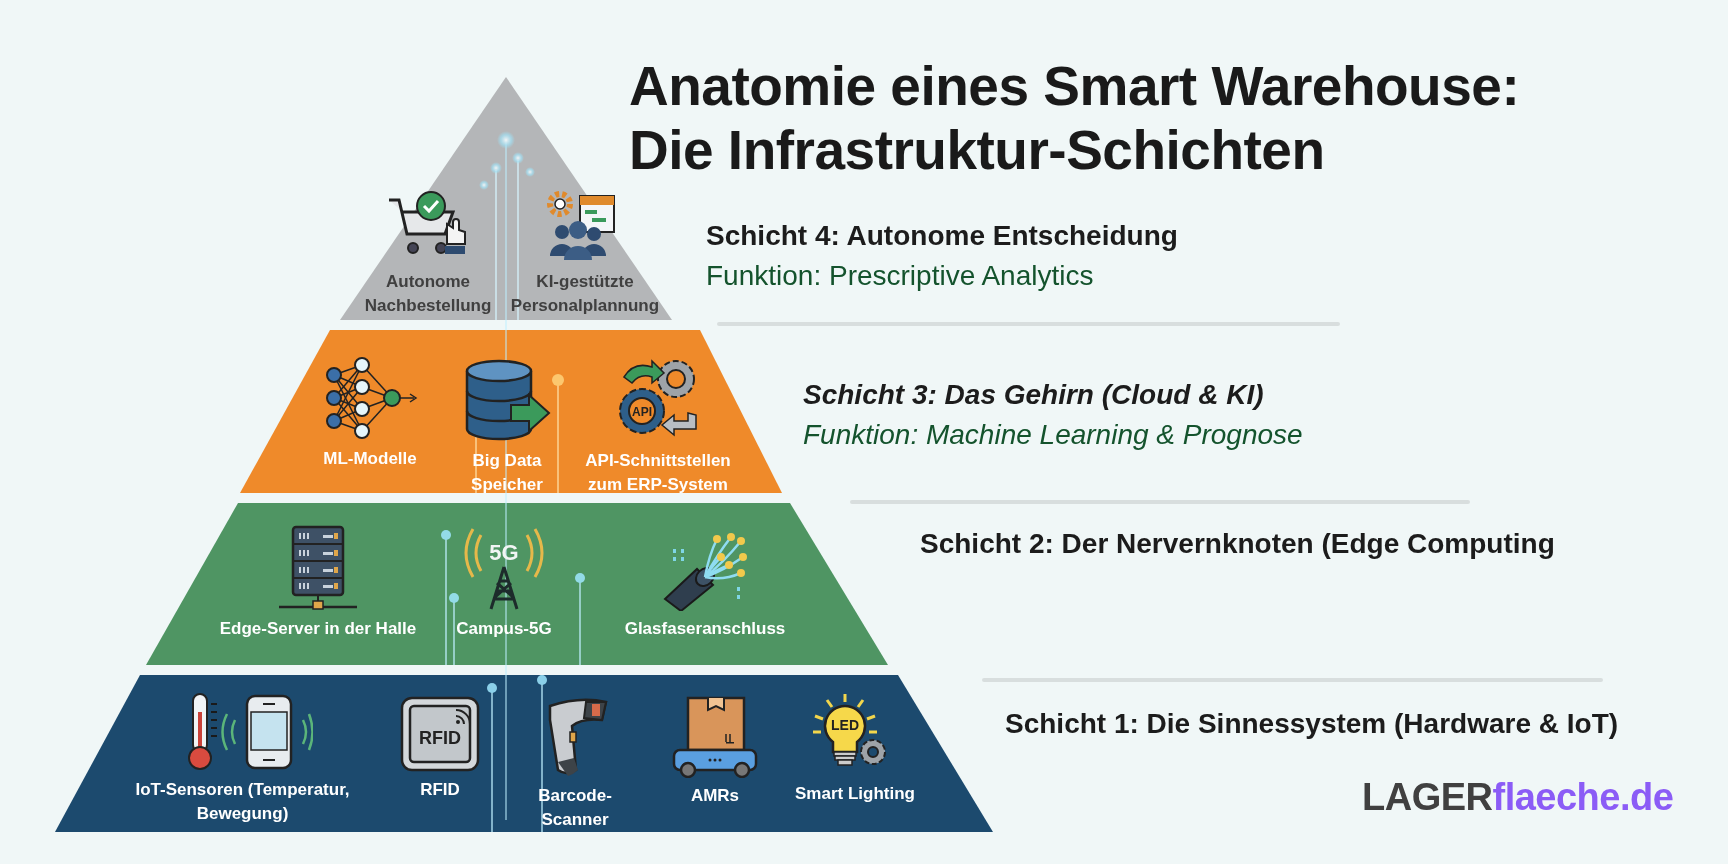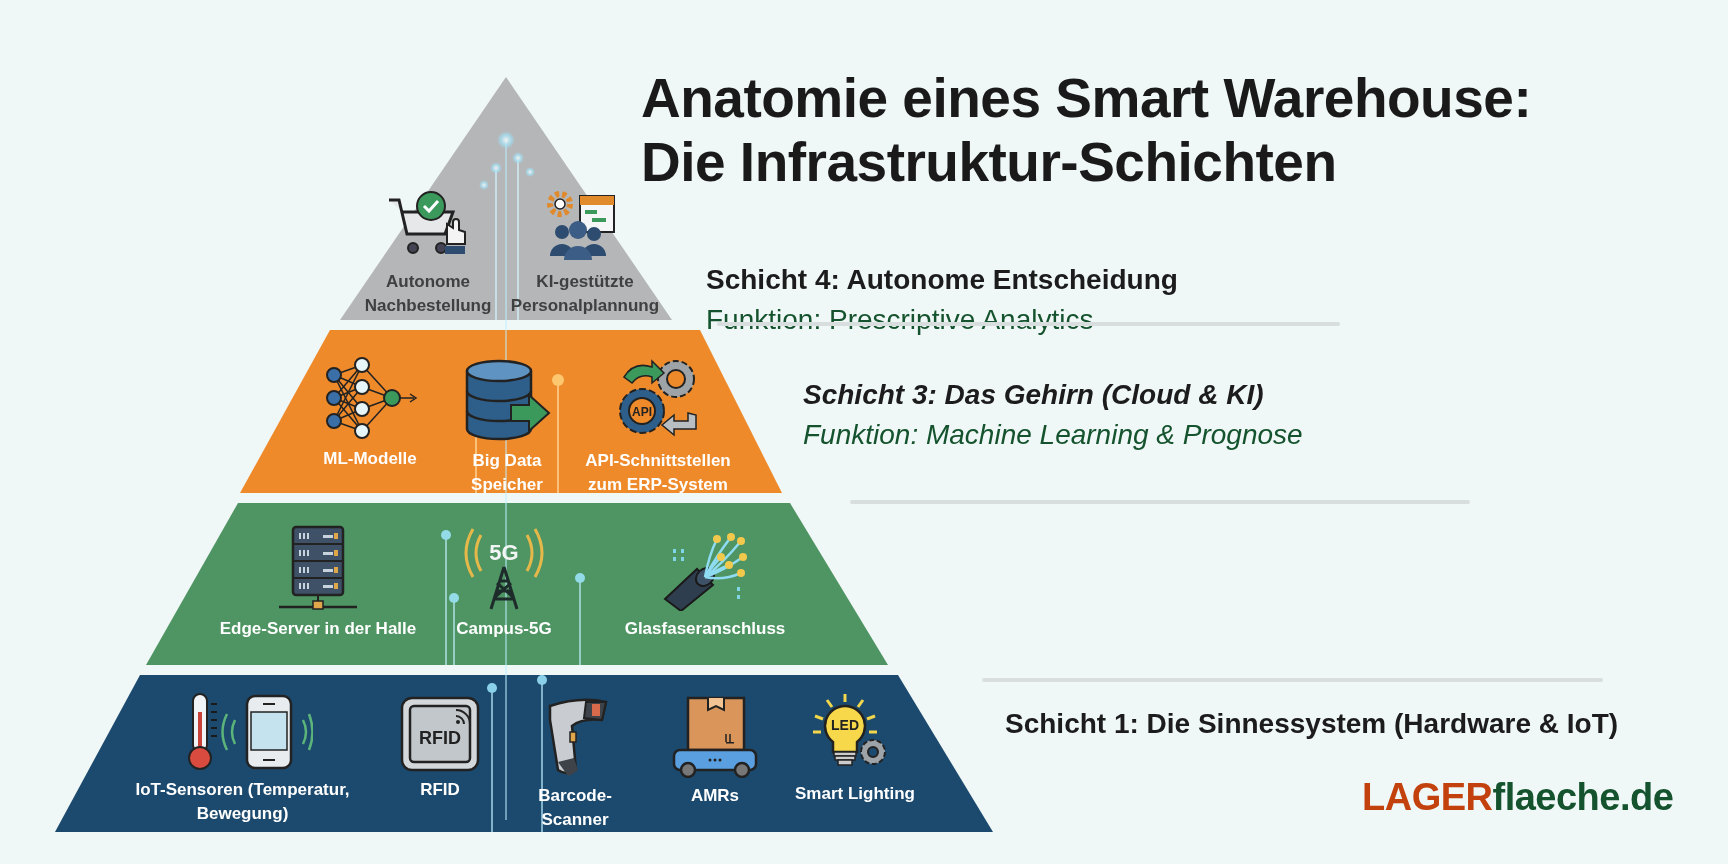--- a/index.html
+++ b/index.html
@@ -4,35 +4,35 @@
 <style>
   html, body { margin:0; padding:0; }
   body {
     width:1728px; height:864px; overflow:hidden; position:relative;
     background:#f0f7f7;
     font-family:"Liberation Sans", "DejaVu Sans", sans-serif;
     color:#1c1c1c;
   }
   .pyr { position:absolute; left:0; top:0; width:1728px; height:864px; }
   .title {
-    position:absolute; left:625px; top:50px; margin:16px;
+    position:absolute; left:625px; top:50px; margin:4px;
     font-size:55px; font-weight:bold; line-height:64px; letter-spacing:-0.5px;
     color:#1a1a1a;
   }
   .title span { display:block; }
   .layer-text { position:absolute; }
   .layer-text .head { font-size:28px; font-weight:bold; line-height:40px; color:#1c1c1c; }
   .layer-text .fn { font-size:28px; line-height:40px; color:#14532d; }
   .sep { position:absolute; height:4px; background:#d8dede; border-radius:2px; }
   .item { position:absolute; text-align:center; color:#fff; font-weight:bold; font-size:17px; line-height:24px; }
   .item.dark { color:#404040; font-size:17px; }
   .item svg { display:block; margin:0 auto 6px auto; }
   .logo { position:absolute; left:1362px; top:776px; font-size:38px; font-weight:bold; letter-spacing:-0.5px; }
-  .logo .a { color:#c2410c; }
-  .logo .b { color:#14532d; }
+  .logo .a { color:#404040; }
+  .logo .b { color:#8b5cf6; }
 </style>
 </head>
 <body>
 
 <svg class="pyr" viewBox="0 0 1728 864" xmlns="http://www.w3.org/2000/svg">
   <defs>
     <radialGradient id="glow" cx="50%" cy="50%" r="50%">
       <stop offset="0%" stop-color="#ffffff" stop-opacity="1"></stop>
       <stop offset="60%" stop-color="#9fe8ff" stop-opacity="0.7"></stop>
       <stop offset="100%" stop-color="#9fe8ff" stop-opacity="0"></stop>
@@ -71,33 +71,34 @@
     <circle cx="492" cy="688" r="5" fill="#9fe8ff"></circle>
     <circle cx="542" cy="680" r="5" fill="#9fe8ff"></circle>
   </g>
 </svg>
 
 <h1 class="title">
   <span>Anatomie eines Smart Warehouse:</span>
   <span>Die Infrastruktur-Schichten</span>
 </h1>
 
-<div class="layer-text" style="left:706px; top:216px;margin-top:44px;">
+<div class="layer-text" style="left:706px; top:216px;">
   <div class="head">Schicht 4: Autonome Entscheidung</div>
   <div class="fn">Funktion: Prescriptive Analytics</div>
 </div>
 <div class="sep" style="left:717px; top:322px; width:623px;"></div>
 
 <div class="layer-text" style="left:803px; top:375px;font-style:italic;">
   <div class="head">Schicht 3: Das Gehirn (Cloud &amp; KI)</div>
   <div class="fn">Funktion: Machine Learning &amp; Prognose</div>
 </div>
 <div class="sep" style="left:850px; top:500px; width:620px;"></div>
 
 <div class="layer-text" style="left:920px; top:524px;">
+  <div class="head">Schicht 2: Der Nervernknoten (Edge Computing</div>
 </div>
 <div class="sep" style="left:982px; top:678px; width:621px;"></div>
 
 <div class="layer-text" style="left:1005px; top:704px;">
   <div class="head">Schicht 1: Die Sinnessystem (Hardware &amp; IoT)</div>
 </div>
 
 <div class="item dark" style="left:358px; top:190px; width:140px;">
   <svg width="90" height="74" viewBox="0 0 90 74">
     <path d="M6 10 H16 L24 44 H62 L70 22 H20" fill="#e6e8ea" stroke="#222" stroke-width="3"></path>

